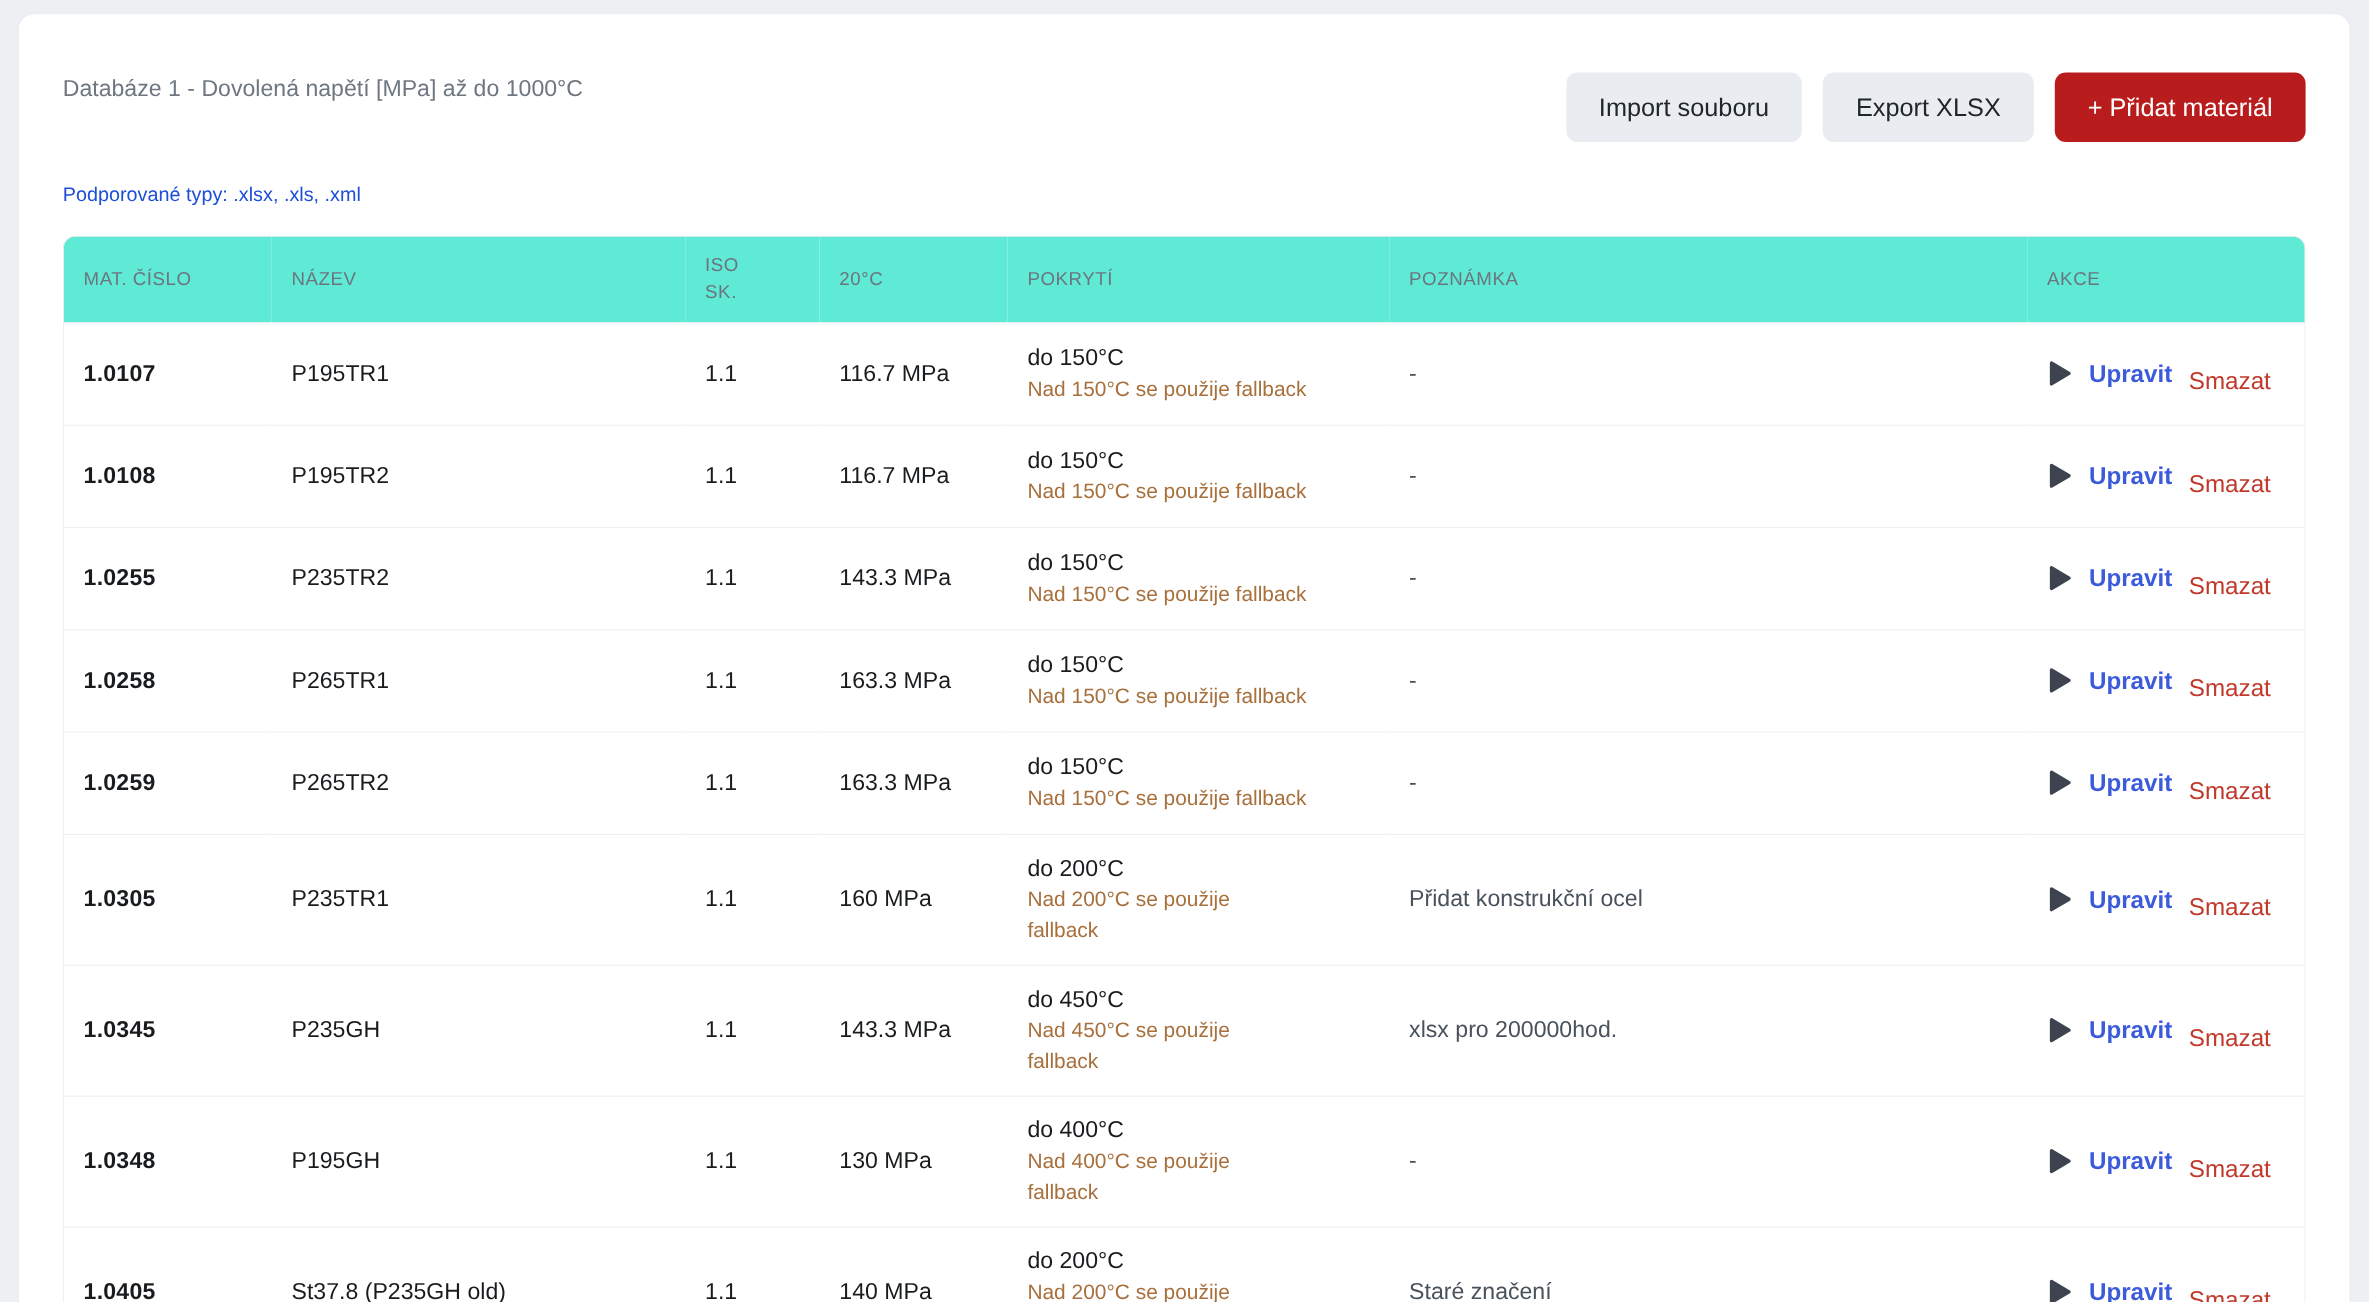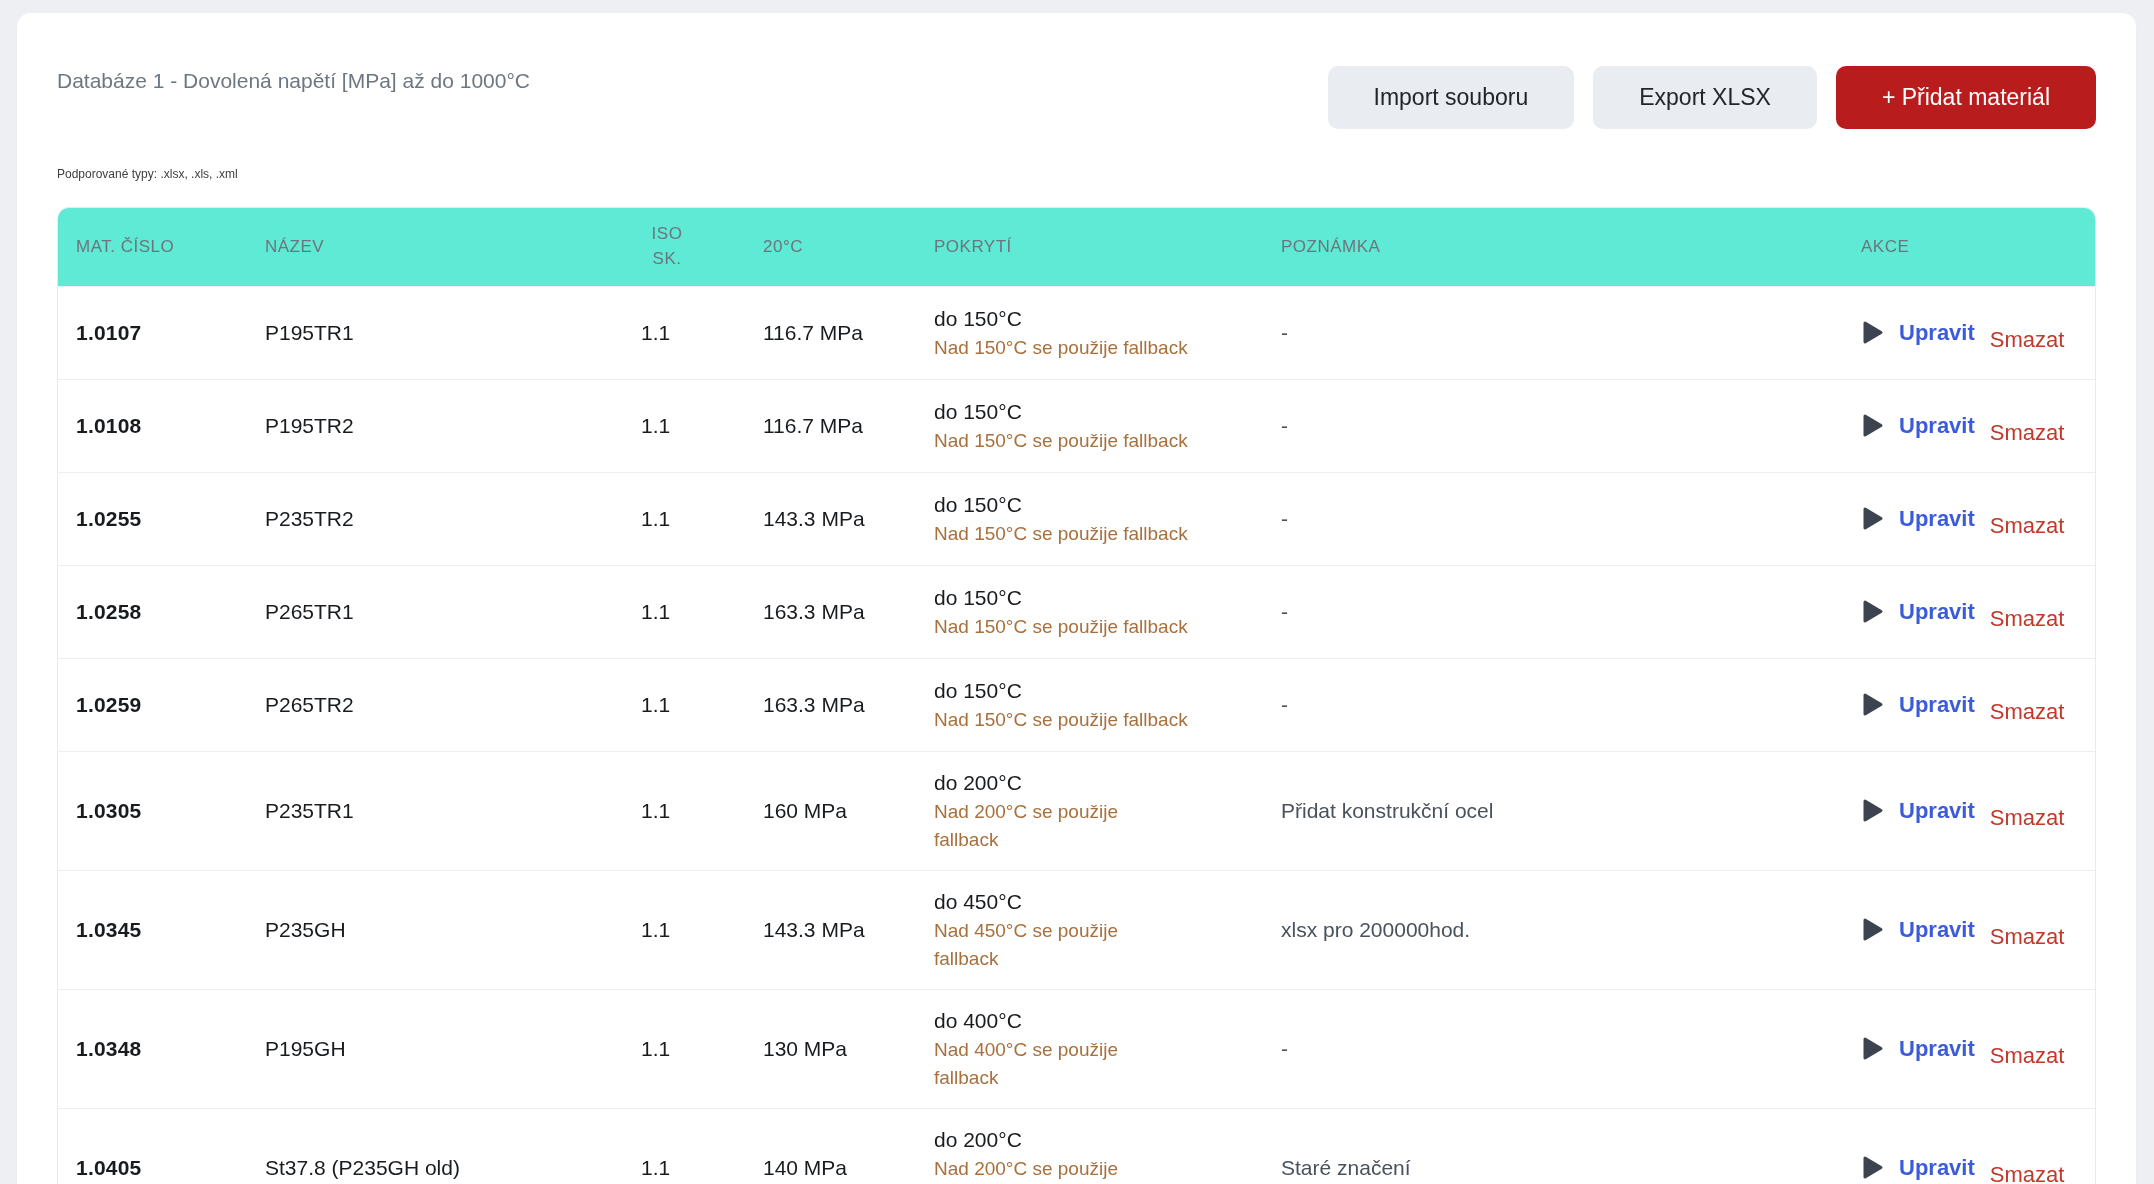--- a/index.html
+++ b/index.html
@@ -31,32 +31,32 @@
     color: #14171a;
     letter-spacing: 0.2px;
   }
   .page-subtitle {
     margin-top: 10px;
     font-size: 21px;
     color: #6e7781;
   }
   .supported-types {
     margin-top: 38px;
-    font-size: 12px;
-    color: #404040;
+    font-size: 18px;
+    color: #1d4ed8;
   }
   .btn-row { display: flex; gap: 19px; margin-top: 7px; }
   .btn {
     display: inline-block;
     border: none;
     border-radius: 10px;
     font-family: "Liberation Sans", sans-serif;
     font-size: 23px;
     font-weight: 500;
-    padding: 18px 46px;
+    padding: 18px 30px;
     cursor: pointer;
     white-space: nowrap;
   }
   .btn-gray { background: #e9ecf0; color: #21262b; }
   .btn-primary { background: #b91c1c; color: #ffffff; }
 
   .table-wrap {
     margin-top: 26px;
     border: 1px solid #e7eaee;
     border-bottom: none;
@@ -72,21 +72,21 @@
   th {
     text-align: left;
     vertical-align: middle;
     font-size: 17px;
     font-weight: 500;
     color: #6c757f;
     text-transform: uppercase;
     letter-spacing: 0.5px;
     padding: 0 10px 0 18px;
   }
-  th .narrow { display: inline-block; max-width: 52px; line-height: 1.45; text-align: center; }
+  th .narrow { display: inline-block; max-width: 52px; line-height: 1.45; }
   tbody tr {
     height: 93px;
     border-top: 1px solid #eceff2;
   }
   td {
     vertical-align: middle;
     padding: 16px 10px 16px 18px;
     font-size: 21px;
     color: #191c1f;
   }

